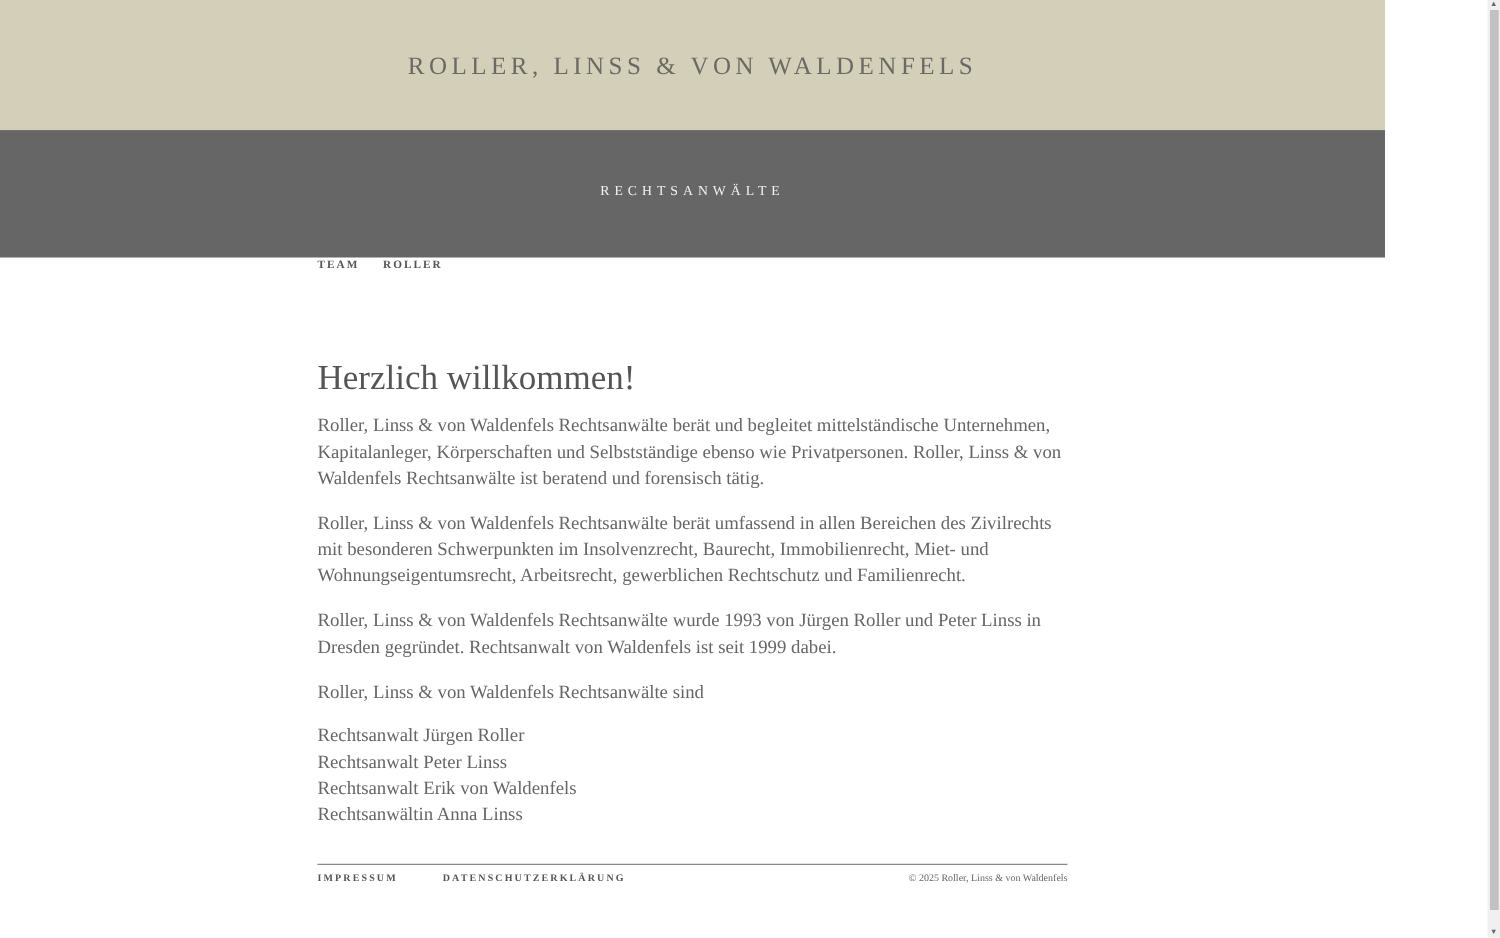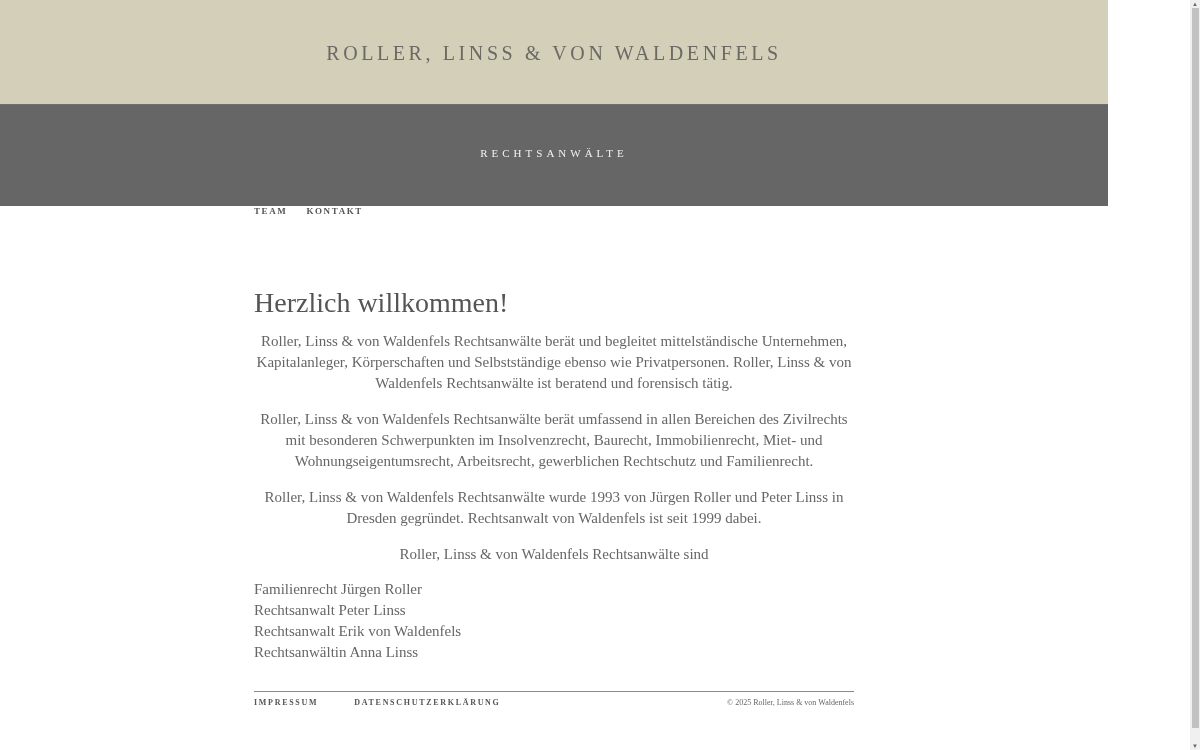--- a/index.html
+++ b/index.html
@@ -30,21 +30,21 @@
     .nav { display: flex; gap: 19px; height: 20px; }
     .nav a {
       font-size: 9px; letter-spacing: 1.6px; color: #555; text-decoration: none;
       font-weight: bold;
     }
     h2.welcome {
       margin: 64px 0 0 0; font-weight: normal; font-size: 28px; color: #555555;
       line-height: 26px;
     }
     .content p {
-      margin: 0; font-size: 15px; line-height: 21px; color: #666666; text-align: center;
+      margin: 0; font-size: 15px; line-height: 21px; color: #666666;
     }
     .p1 { margin-top: 15px !important; }
     .pgap { margin-top: 15px !important; }
     .members { margin-top: 14px; font-size: 15px; line-height: 21px; color: #666; }
     .members div { height: 21px; }
     .footer-line { margin-top: 28px; height: 1px; background: #8a8a8a; }
     .footer { display: flex; justify-content: space-between; align-items: center; padding-top: 6px; }
     .footer-links { display: flex; gap: 36px; }
     .footer-links a {
       font-size: 8px; letter-spacing: 1.7px; color: #555; text-decoration: none; font-weight: bold;
@@ -70,31 +70,31 @@
   <header class="top-band">
     <h1 class="site-title">ROLLER, LINSS &amp; VON WALDENFELS</h1>
   </header>
   <div class="sub-band">
     <div class="subtitle">RECHTSANWÄLTE</div>
   </div>
 
   <div class="container">
     <nav class="nav">
       <a href="#">TEAM</a>
-      <a href="#">KONTAKT</a>
+      <a href="#">ROLLER</a>
     </nav>
 
     <main class="content">
       <h2 class="welcome">Herzlich willkommen!</h2>
       <p class="p1">Roller, Linss &amp; von Waldenfels Rechtsanwälte berät und begleitet mittelständische Unternehmen, Kapitalanleger, Körperschaften und Selbstständige ebenso wie Privatpersonen. Roller, Linss &amp; von Waldenfels Rechtsanwälte ist beratend und forensisch tätig.</p>
       <p class="pgap">Roller, Linss &amp; von Waldenfels Rechtsanwälte berät umfassend in allen Bereichen des Zivilrechts mit besonderen Schwerpunkten im Insolvenzrecht, Baurecht, Immobilienrecht, Miet- und Wohnungseigentumsrecht, Arbeitsrecht, gewerblichen Rechtschutz und Familienrecht.</p>
       <p class="pgap">Roller, Linss &amp; von Waldenfels Rechtsanwälte wurde 1993 von Jürgen Roller und Peter Linss in Dresden gegründet. Rechtsanwalt von Waldenfels ist seit 1999 dabei.</p>
       <p class="pgap">Roller, Linss &amp; von Waldenfels Rechtsanwälte sind</p>
       <div class="members">
-        <div>Familienrecht Jürgen Roller</div>
+        <div>Rechtsanwalt Jürgen Roller</div>
         <div>Rechtsanwalt Peter Linss</div>
         <div>Rechtsanwalt Erik von Waldenfels</div>
         <div>Rechtsanwältin Anna Linss</div>
       </div>
     </main>
 
     <div class="footer-line"></div>
     <footer class="footer">
       <div class="footer-links">
         <a href="#">IMPRESSUM</a>

